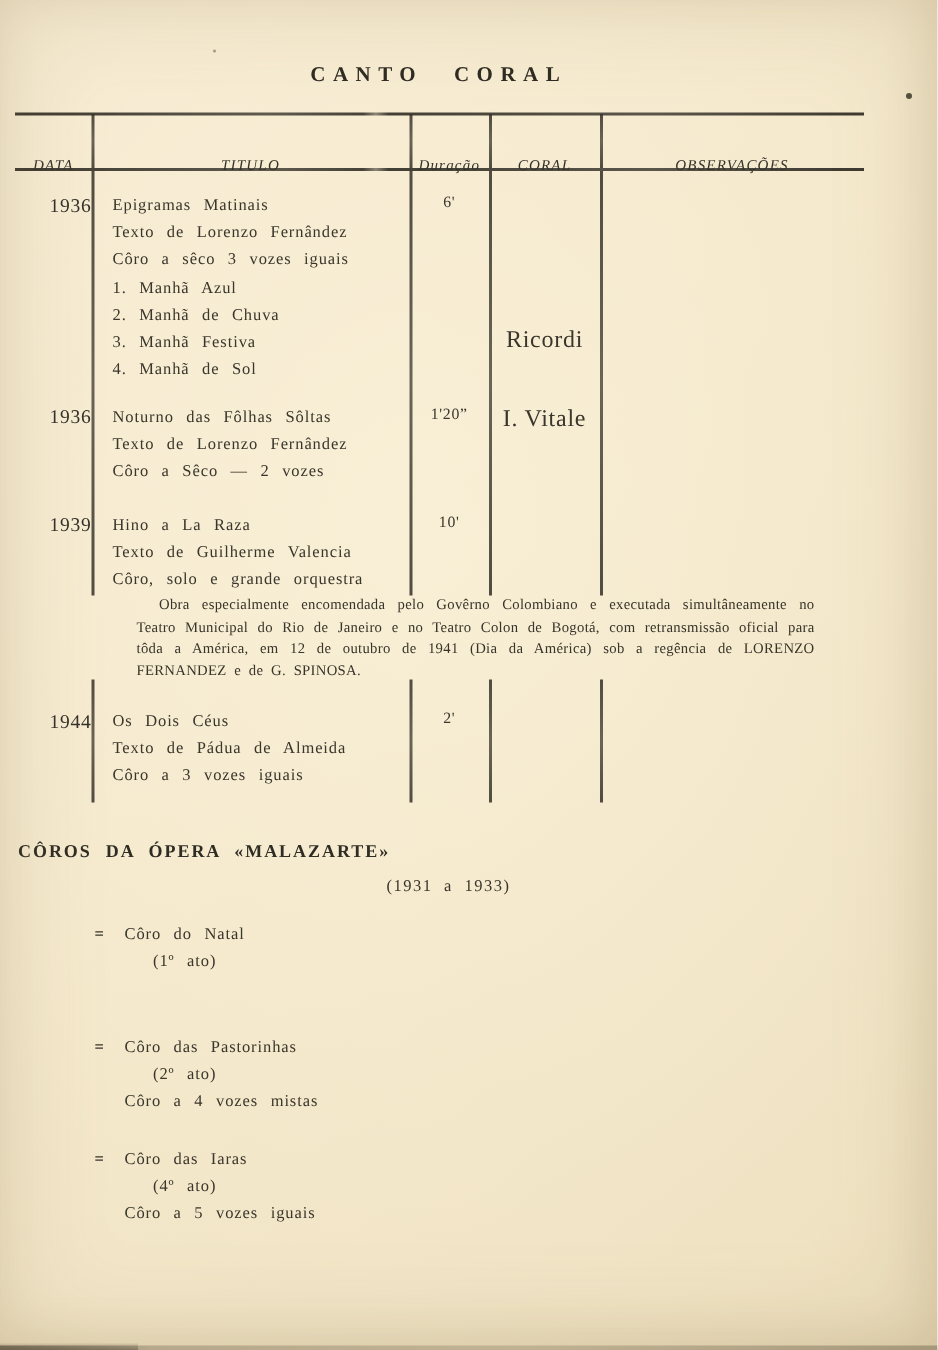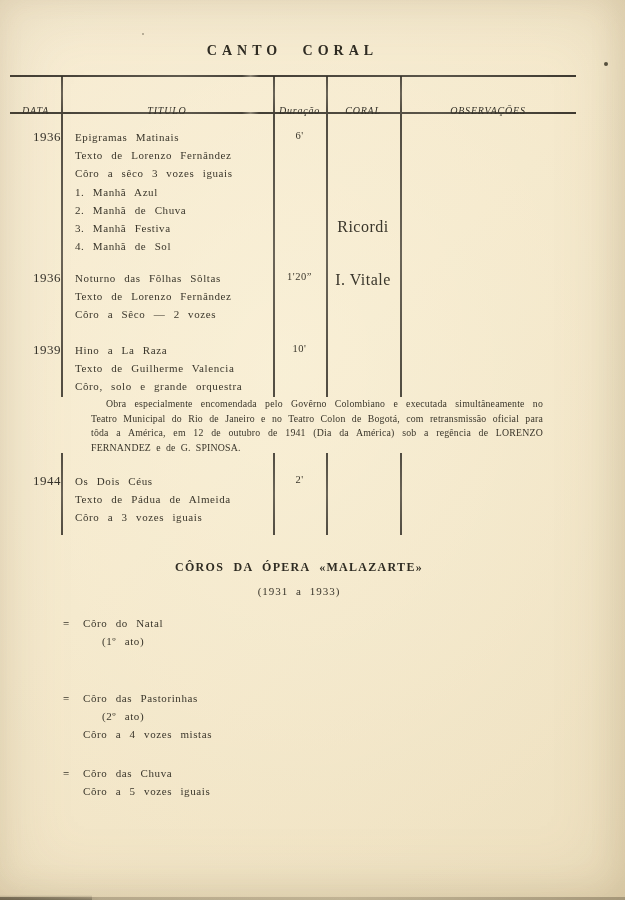--- a/index.html
+++ b/index.html
@@ -81,21 +81,21 @@
   .entry .editor.low { top: 90px; }
 
   .note {
     left: 91px; top: 397px; width: 452px;
     font-size: 9.8px; line-height: 14.7px;
     text-align: justify; text-indent: 15px;
     letter-spacing: 0.2px; word-spacing: 2.5px; color: #383429;
   }
 
   .section-title {
-    left: 0; top: 560px; width: 598px; text-align: center;
+    left: 12px; top: 560px; width: 598px; 
     font-size: 12px; font-weight: bold;
     letter-spacing: 1.3px; word-spacing: 5px; color: #2f2c23;
   }
   .section-subtitle {
     left: 0; top: 585px; width: 598px; text-align: center;
     font-size: 11px; letter-spacing: 1px; word-spacing: 4px;
   }
 
   .opera-item { left: 0; width: 625px; }
   .opera-item .bullet {
@@ -217,21 +217,22 @@
     <div class="ilines">
       <div class="nm">Côro das Pastorinhas</div>
       <div class="act">(2º ato)</div>
       <div class="vc">Côro a 4 vozes mistas</div>
     </div>
   </div>
 
   <div class="abs opera-item" style="top:764px">
     <div class="bullet">=</div>
     <div class="ilines">
-      <div class="nm">Côro das Chuva</div>
+      <div class="nm">Côro das Iaras</div>
+      <div class="act">(4º ato)</div>
       <div class="vc">Côro a 5 vozes iguais</div>
     </div>
   </div>
 
   <div class="abs speck speck-a"></div>
   <div class="abs speck speck-b"></div>
   <div class="abs edge-bottom"></div>
   <div class="abs edge-bottom-left"></div>
 
 </div>

